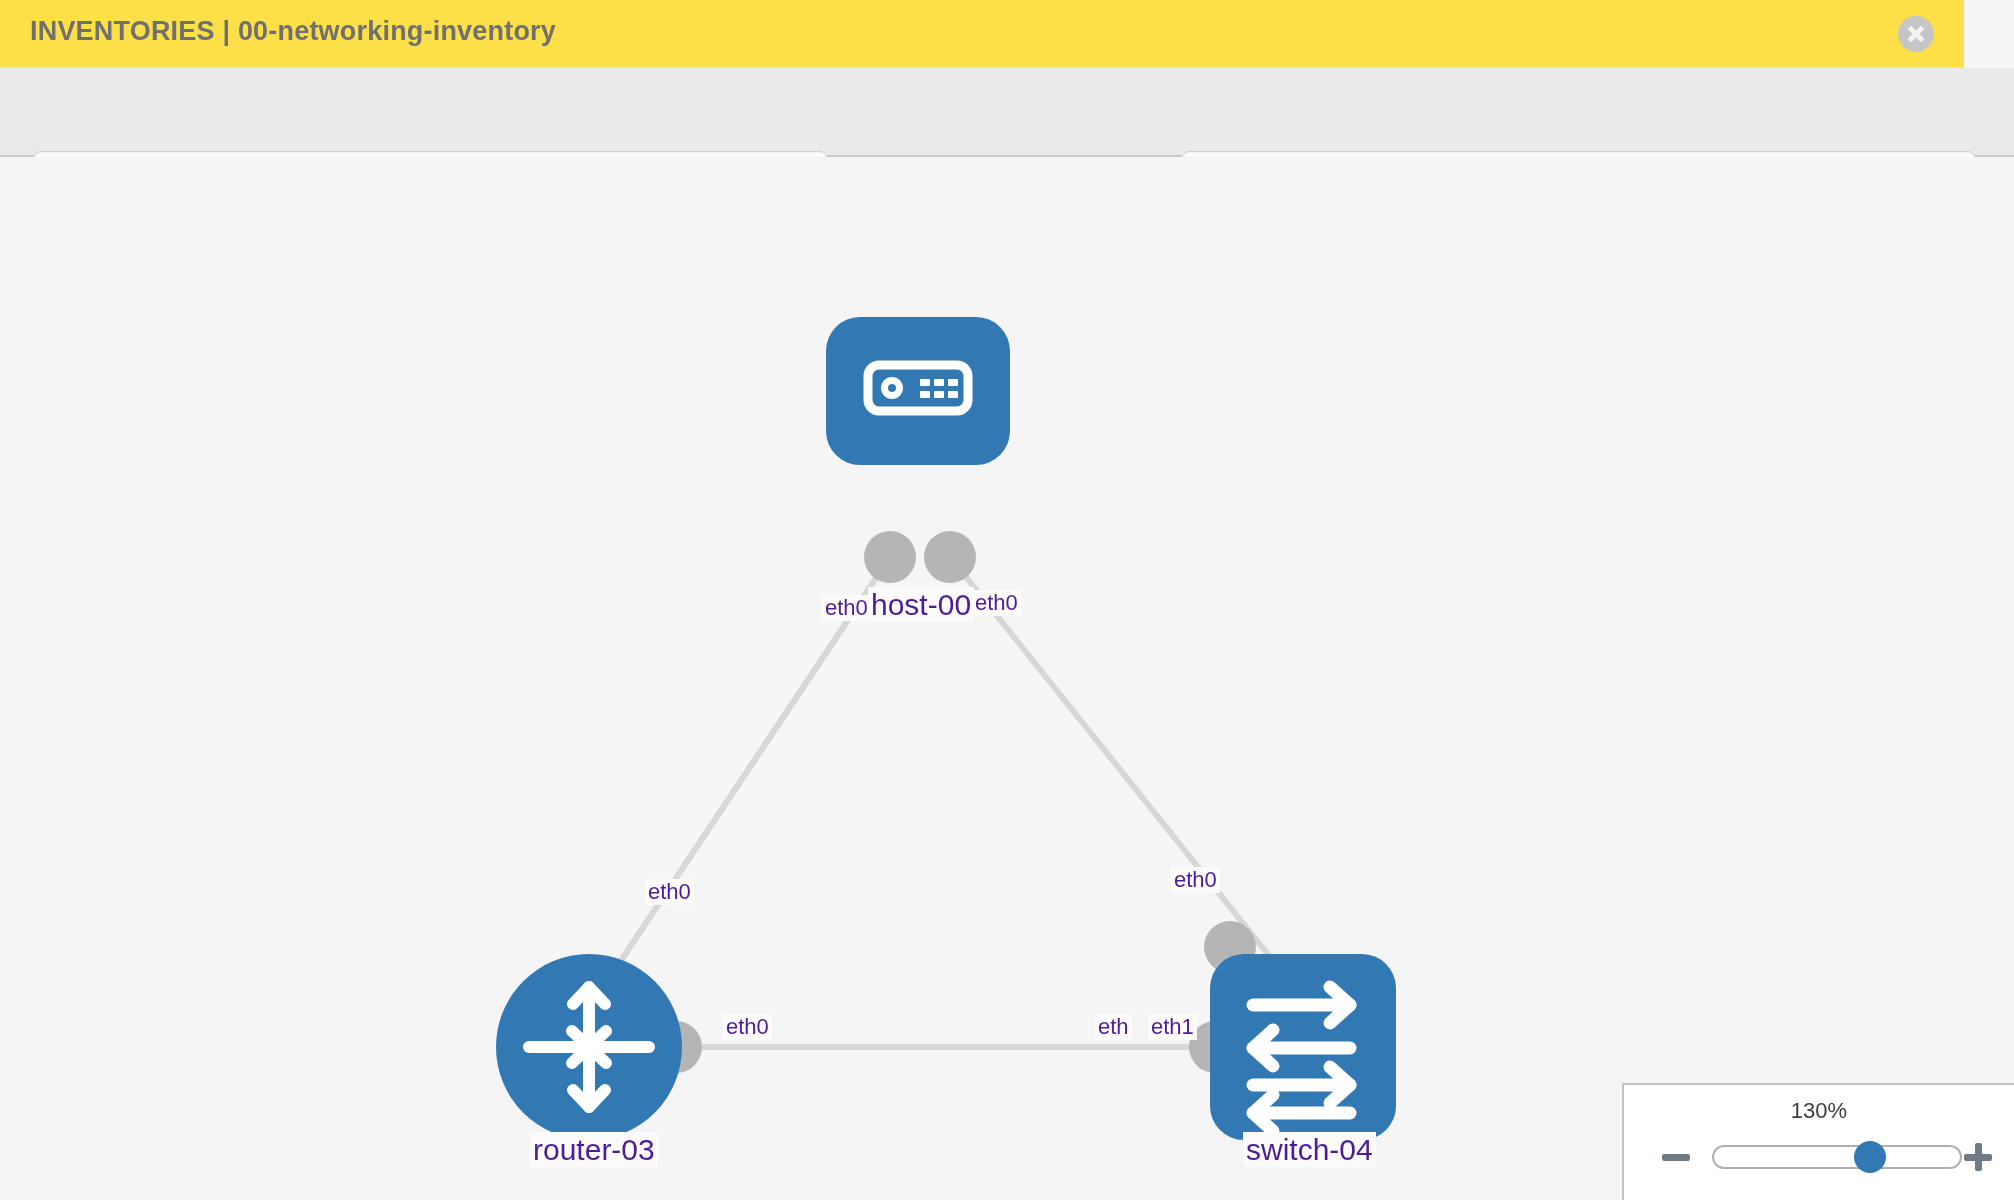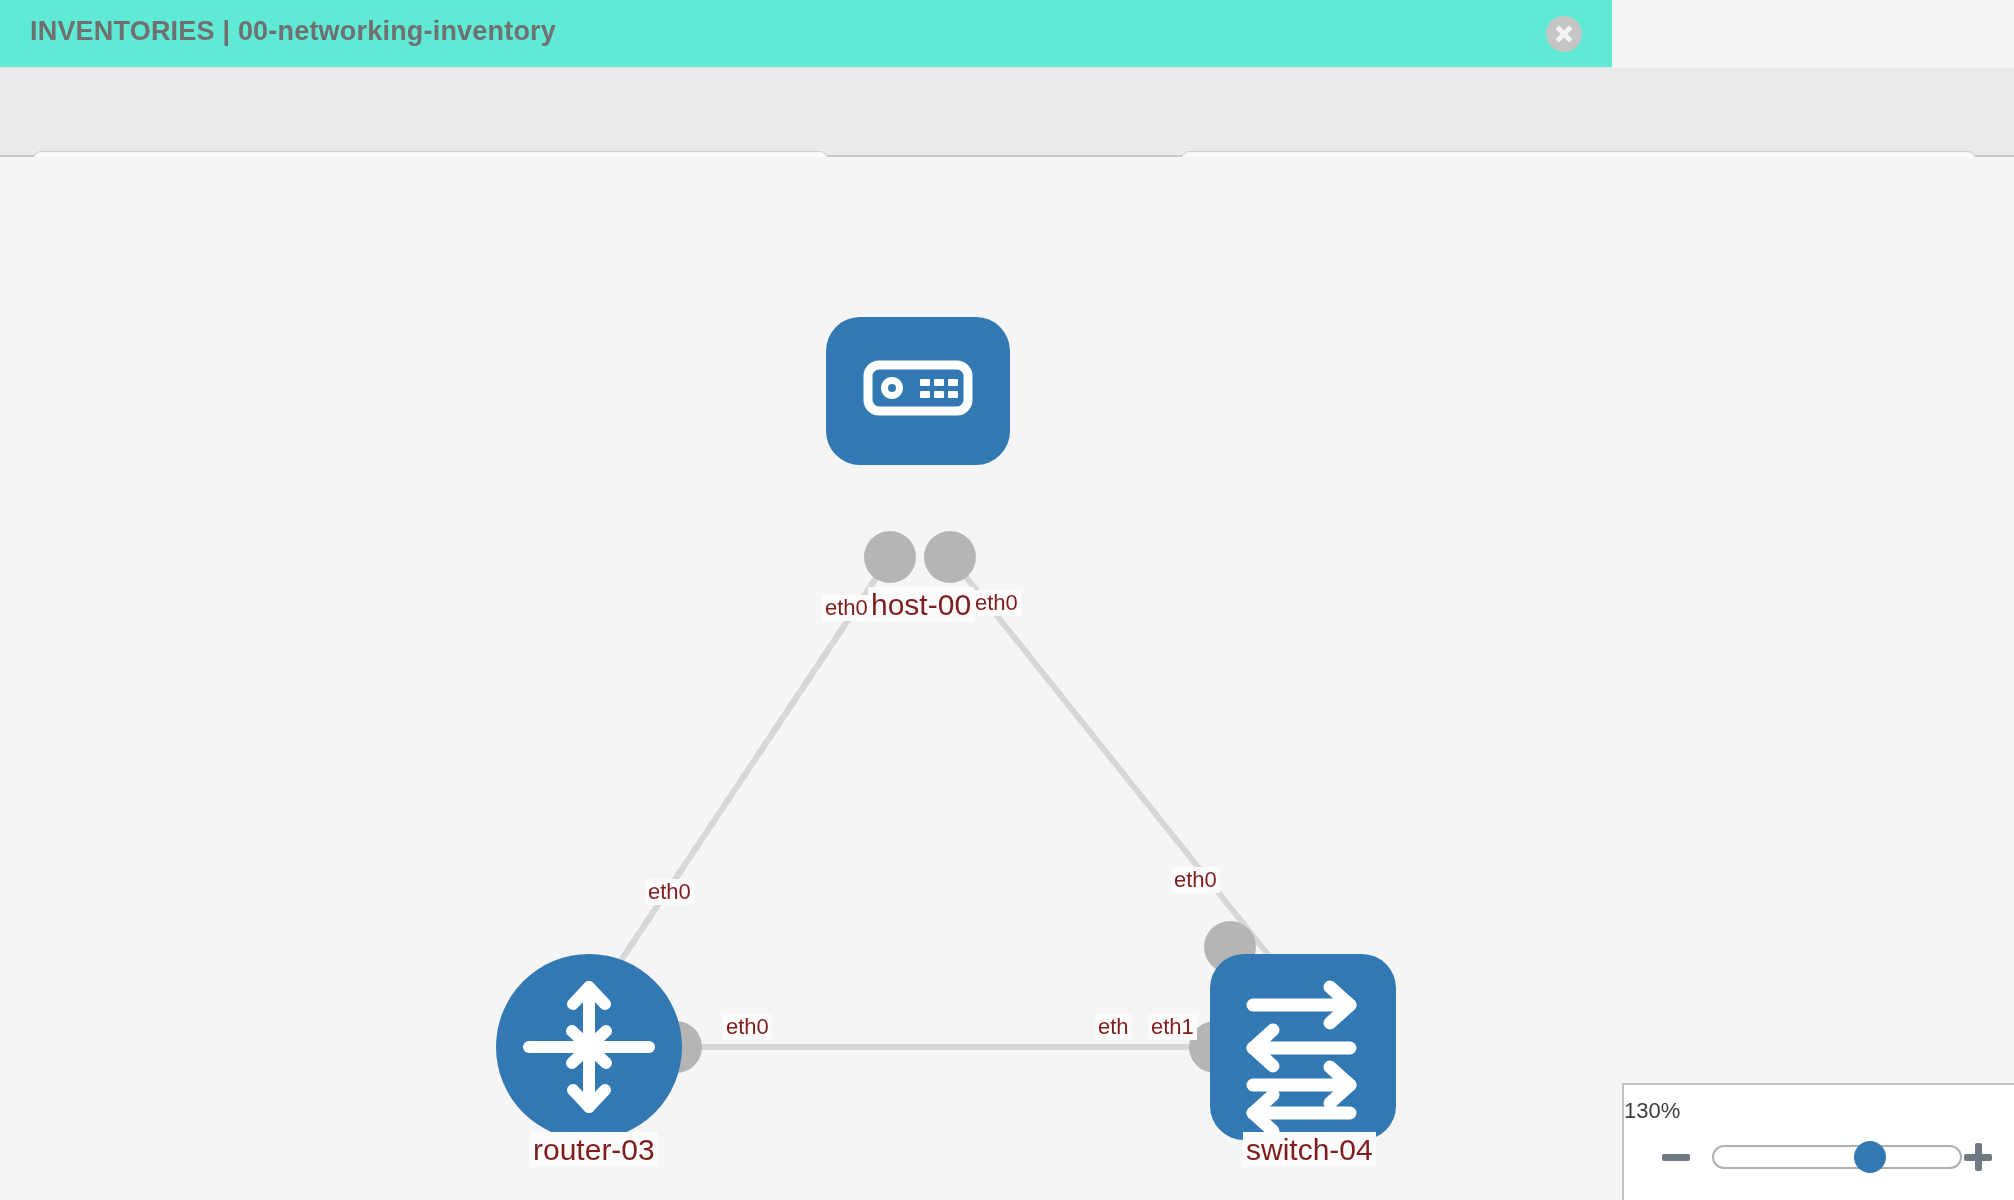--- a/index.html
+++ b/index.html
@@ -16,23 +16,23 @@
     position: relative;
     width: 2014px;
     height: 1200px;
     background: #f5f5f5;
   }
 
   
   .header {
     position: absolute;
     left: 0; top: 0;
-    width: 1612px;
+    width: 1964px;
     height: 68px;
-    background: #5eead4;
+    background: #fde047;
     border-bottom: 1px solid #e3e3e3;
     box-sizing: border-box;
   }
   .header-title {
     position: absolute;
     left: 30px;
     top: 16px;
     font-size: 27px;
     font-weight: bold;
     color: #707070;
@@ -127,21 +127,21 @@
     height: 1043px;
     background: #f5f5f5;
     overflow: hidden;
   }
   .canvas svg { position: absolute; left: 0; top: 0; }
 
   
   .node-label {
     position: absolute;
     background: #fbfbfb;
-    color: #7f1d1d;
+    color: #4c1d95;
     white-space: nowrap;
     user-select: none;
     line-height: 1.1;
     padding: 1px 3px;
   }
   .label-node { font-size: 30px; }
   .label-if   { font-size: 22px; }
 
   
   .zoom-panel {
@@ -153,21 +153,21 @@
     background: #ffffff;
     border: 2px solid #c3c3c3;
     border-right: none;
     border-bottom: none;
     box-sizing: border-box;
   }
   .zoom-pct {
     position: absolute;
     left: 0; top: 13px;
     width: 100%;
-    text-align: left;
+    text-align: center;
     font-size: 22px;
     color: #3d3d3d;
     user-select: none;
   }
   .zoom-minus, .zoom-plus {
     position: absolute;
     top: 58px;
     width: 28px;
     height: 28px;
     cursor: pointer;

